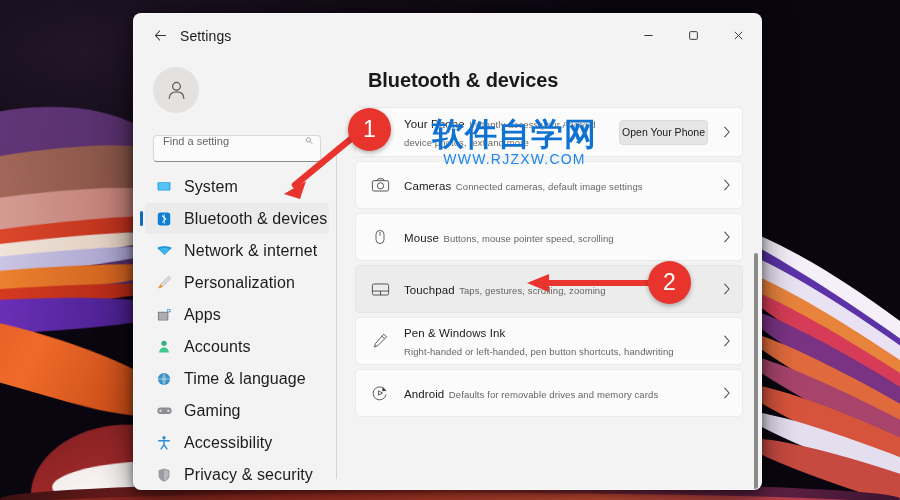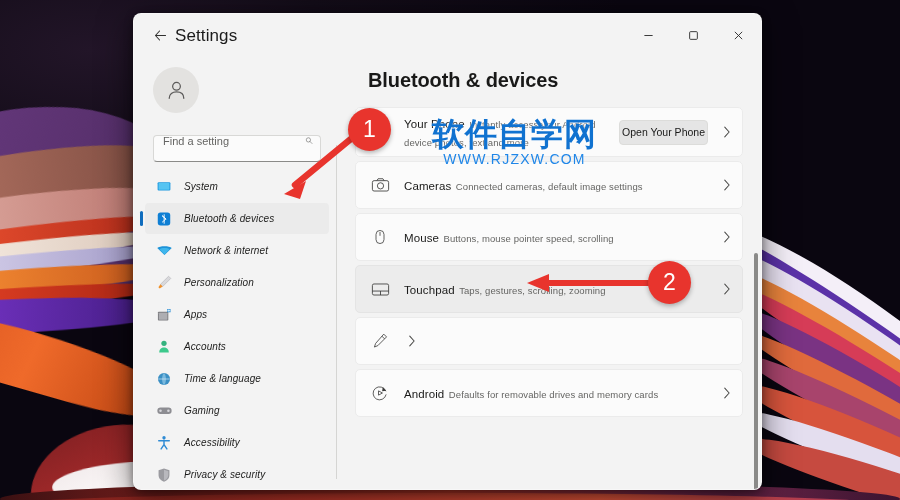--- a/index.html
+++ b/index.html
@@ -156,22 +156,23 @@
     position: relative;
   }
   .back-btn {
     width: 30px; height: 26px;
     margin-left: 11px;
     display: flex; align-items: center; justify-content: center;
     border-radius: 4px;
     color: #30302f;
   }
   .title-text {
-    font-size: 17px;
+    font-size: 14px;
     color: #1b1b1b;
+    margin-left: 5px;
     letter-spacing: .1px;
   }
   .win-ctrls {
     position: absolute; right: 0; top: 0;
     display: flex; height: 43px;
   }
   .win-btn {
     width: 45px; height: 43px;
     display: flex; align-items: center; justify-content: center;
     color: #2b2b2b;
@@ -231,21 +232,21 @@
     width: 3px; height: 15px;
     background: #0f6cbd;
     border-radius: 2px;
   }
   .nav-icon {
     width: 18px; height: 18px;
     display: flex; align-items: center; justify-content: center;
     margin-right: 11px;
     flex: 0 0 18px;
   }
-  .nav-label { font-size: 10px; color: #1c1c1b; letter-spacing: .1px; font-style: italic; }
+  .nav-label { font-size: 16px; color: #1c1c1b; letter-spacing: .1px; }
 
   .sidebar-divider {
     position: absolute;
     right: 0; top: 88px; bottom: 10px;
     width: 1px;
     background: #d5d5d3;
   }
 
   
   .main {
@@ -649,20 +650,24 @@
         </div>
 
 
         <div class="card">
           <span class="card-icon">
             <svg width="18" height="18" viewBox="0 0 22 22">
               <path d="M15.6 2.6 L19 6 L8.4 16.6 L4.2 18.4 L5.6 14 Z" fill="none" stroke="currentColor" stroke-width="1" stroke-linejoin="round"></path>
               <path d="M13.2 5 L16.6 8.4" fill="none" stroke="currentColor" stroke-width="1"></path>
             </svg>
           </span>
+          <span class="card-text">
+            <span class="card-title">Pen &amp; Windows Ink</span>
+            <span class="card-sub">Right-handed or left-handed, pen button shortcuts, handwriting</span>
+          </span>
           <span class="chev">
             <svg width="9" height="14" viewBox="0 0 10 16">
               <path d="M3 2.4 L8 8 L3 13.6" fill="none" stroke="currentColor" stroke-width="1.2" stroke-linecap="round" stroke-linejoin="round"></path>
             </svg>
           </span>
         </div>
 
         <div class="card">
           <span class="card-icon">
             <svg width="18" height="18" viewBox="0 0 22 22">

